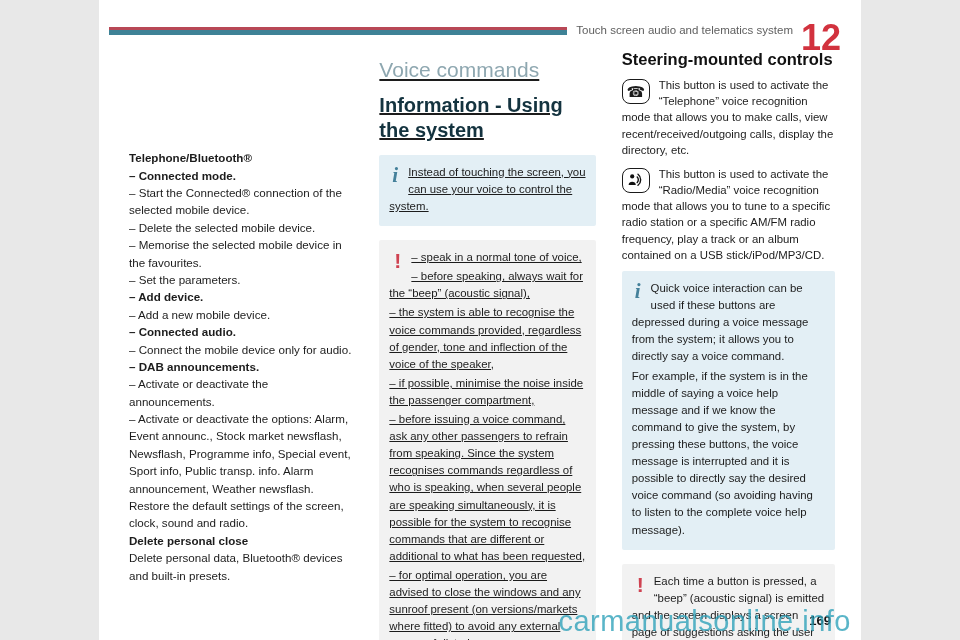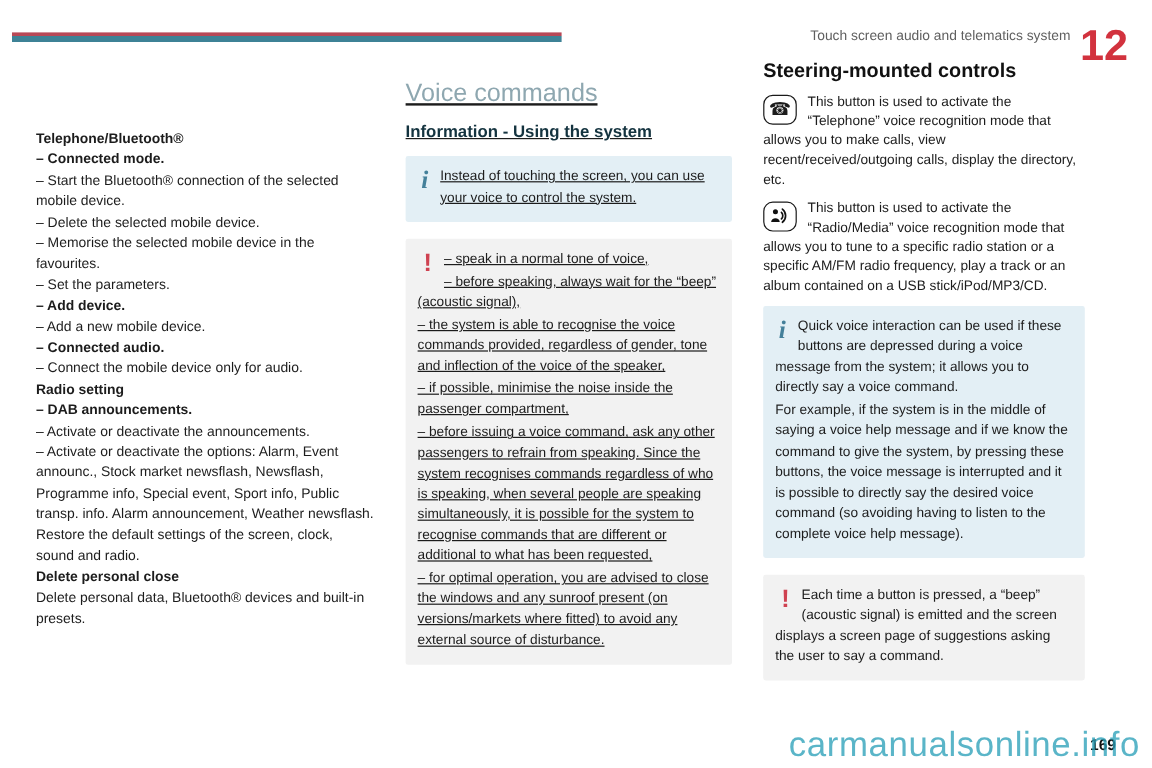--- a/index.html
+++ b/index.html
@@ -1,17 +1,17 @@
 <!DOCTYPE html>
 <html><head>
 <meta charset="utf-8">
 <style>
   html,body { margin:0; padding:0; background:#e8e8e8; }
   .page {
-    position:relative; width:960px; height:640px; margin:0 auto;
+    position:relative; width:762px; height:640px; margin:0 auto;
     background:#ffffff; overflow:hidden;
     font-family:"Liberation Sans", sans-serif; color:#1c1c1c;
   }
   
   .topbar { position:absolute; left:10px; top:27px; width:458px; }
   .topbar-red  { height:3px; background:#b84856; }
   .topbar-teal { height:5px; background:#3e8296; }
   .header-title {
     position:absolute; top:24px; right:68px;
     font-size:11.5px; color:#5f5f5f;
@@ -28,21 +28,21 @@
   .col1 { width:282px; }
   .col2 { width:272px;text-decoration:underline; }
   .col3 { width:268px; }
   .col1 p { margin:0; font-size:11.6px; line-height:1.5; }
   .b { font-weight:700; }
 
   .section-heading {
     margin:2px 0 12px; font-size:21px; font-weight:400; color:#8ea7b0; line-height:1.1;
   }
   .sub-heading {
-    margin:0 0 12px; font-size:14px; font-weight:700; color:#14333f; line-height:1.25;
+    margin:0 0 12px; font-size:20px; font-weight:700; color:#14333f; line-height:1.25;
   }
   .steer-heading {
     margin:0 0 8px; font-size:16.5px; font-weight:700; color:#111; line-height:1.15;
   }
 
   .box {
     border-radius:2px; padding:9px 10px; margin-bottom:14px;
     font-size:11.4px; line-height:1.5; color:#1c1c1c; overflow:hidden;
   }
   .box.info { background:#e3eff5; }
@@ -89,29 +89,28 @@
   </div>
 
   <div class="header-title">Touch screen audio and telematics system</div>
   <div class="chapter-num">12</div>
 
   <div class="columns">
 
     <div class="col col1">
       <p class="b">Telephone/Bluetooth®</p>
       <p class="b">– Connected mode.</p>
-      <p>– Start the Bluetooth® connection of the selected mobile device.</p>
+      <p>– Start the Connected® connection of the selected mobile device.</p>
       <p>– Delete the selected mobile device.</p>
       <p>– Memorise the selected mobile device in the favourites.</p>
       <p>– Set the parameters.</p>
       <p class="b">– Add device.</p>
       <p>– Add a new mobile device.</p>
       <p class="b">– Connected audio.</p>
       <p>– Connect the mobile device only for audio.</p>
-      <p class="b">Radio setting</p>
       <p class="b">– DAB announcements.</p>
       <p>– Activate or deactivate the announcements.</p>
       <p>– Activate or deactivate the options: Alarm, Event announc., Stock market newsflash, Newsflash, Programme info, Special event, Sport info, Public transp. info. Alarm announcement, Weather newsflash.</p>
       <p>Restore the default settings of the screen, clock, sound and radio.</p>
       <p class="b">Delete personal close</p>
       <p>Delete personal data, Bluetooth® devices and built-in presets.</p>
     </div>
 
     <div class="col col2">
       <h2 class="section-heading">Voice commands</h2>

